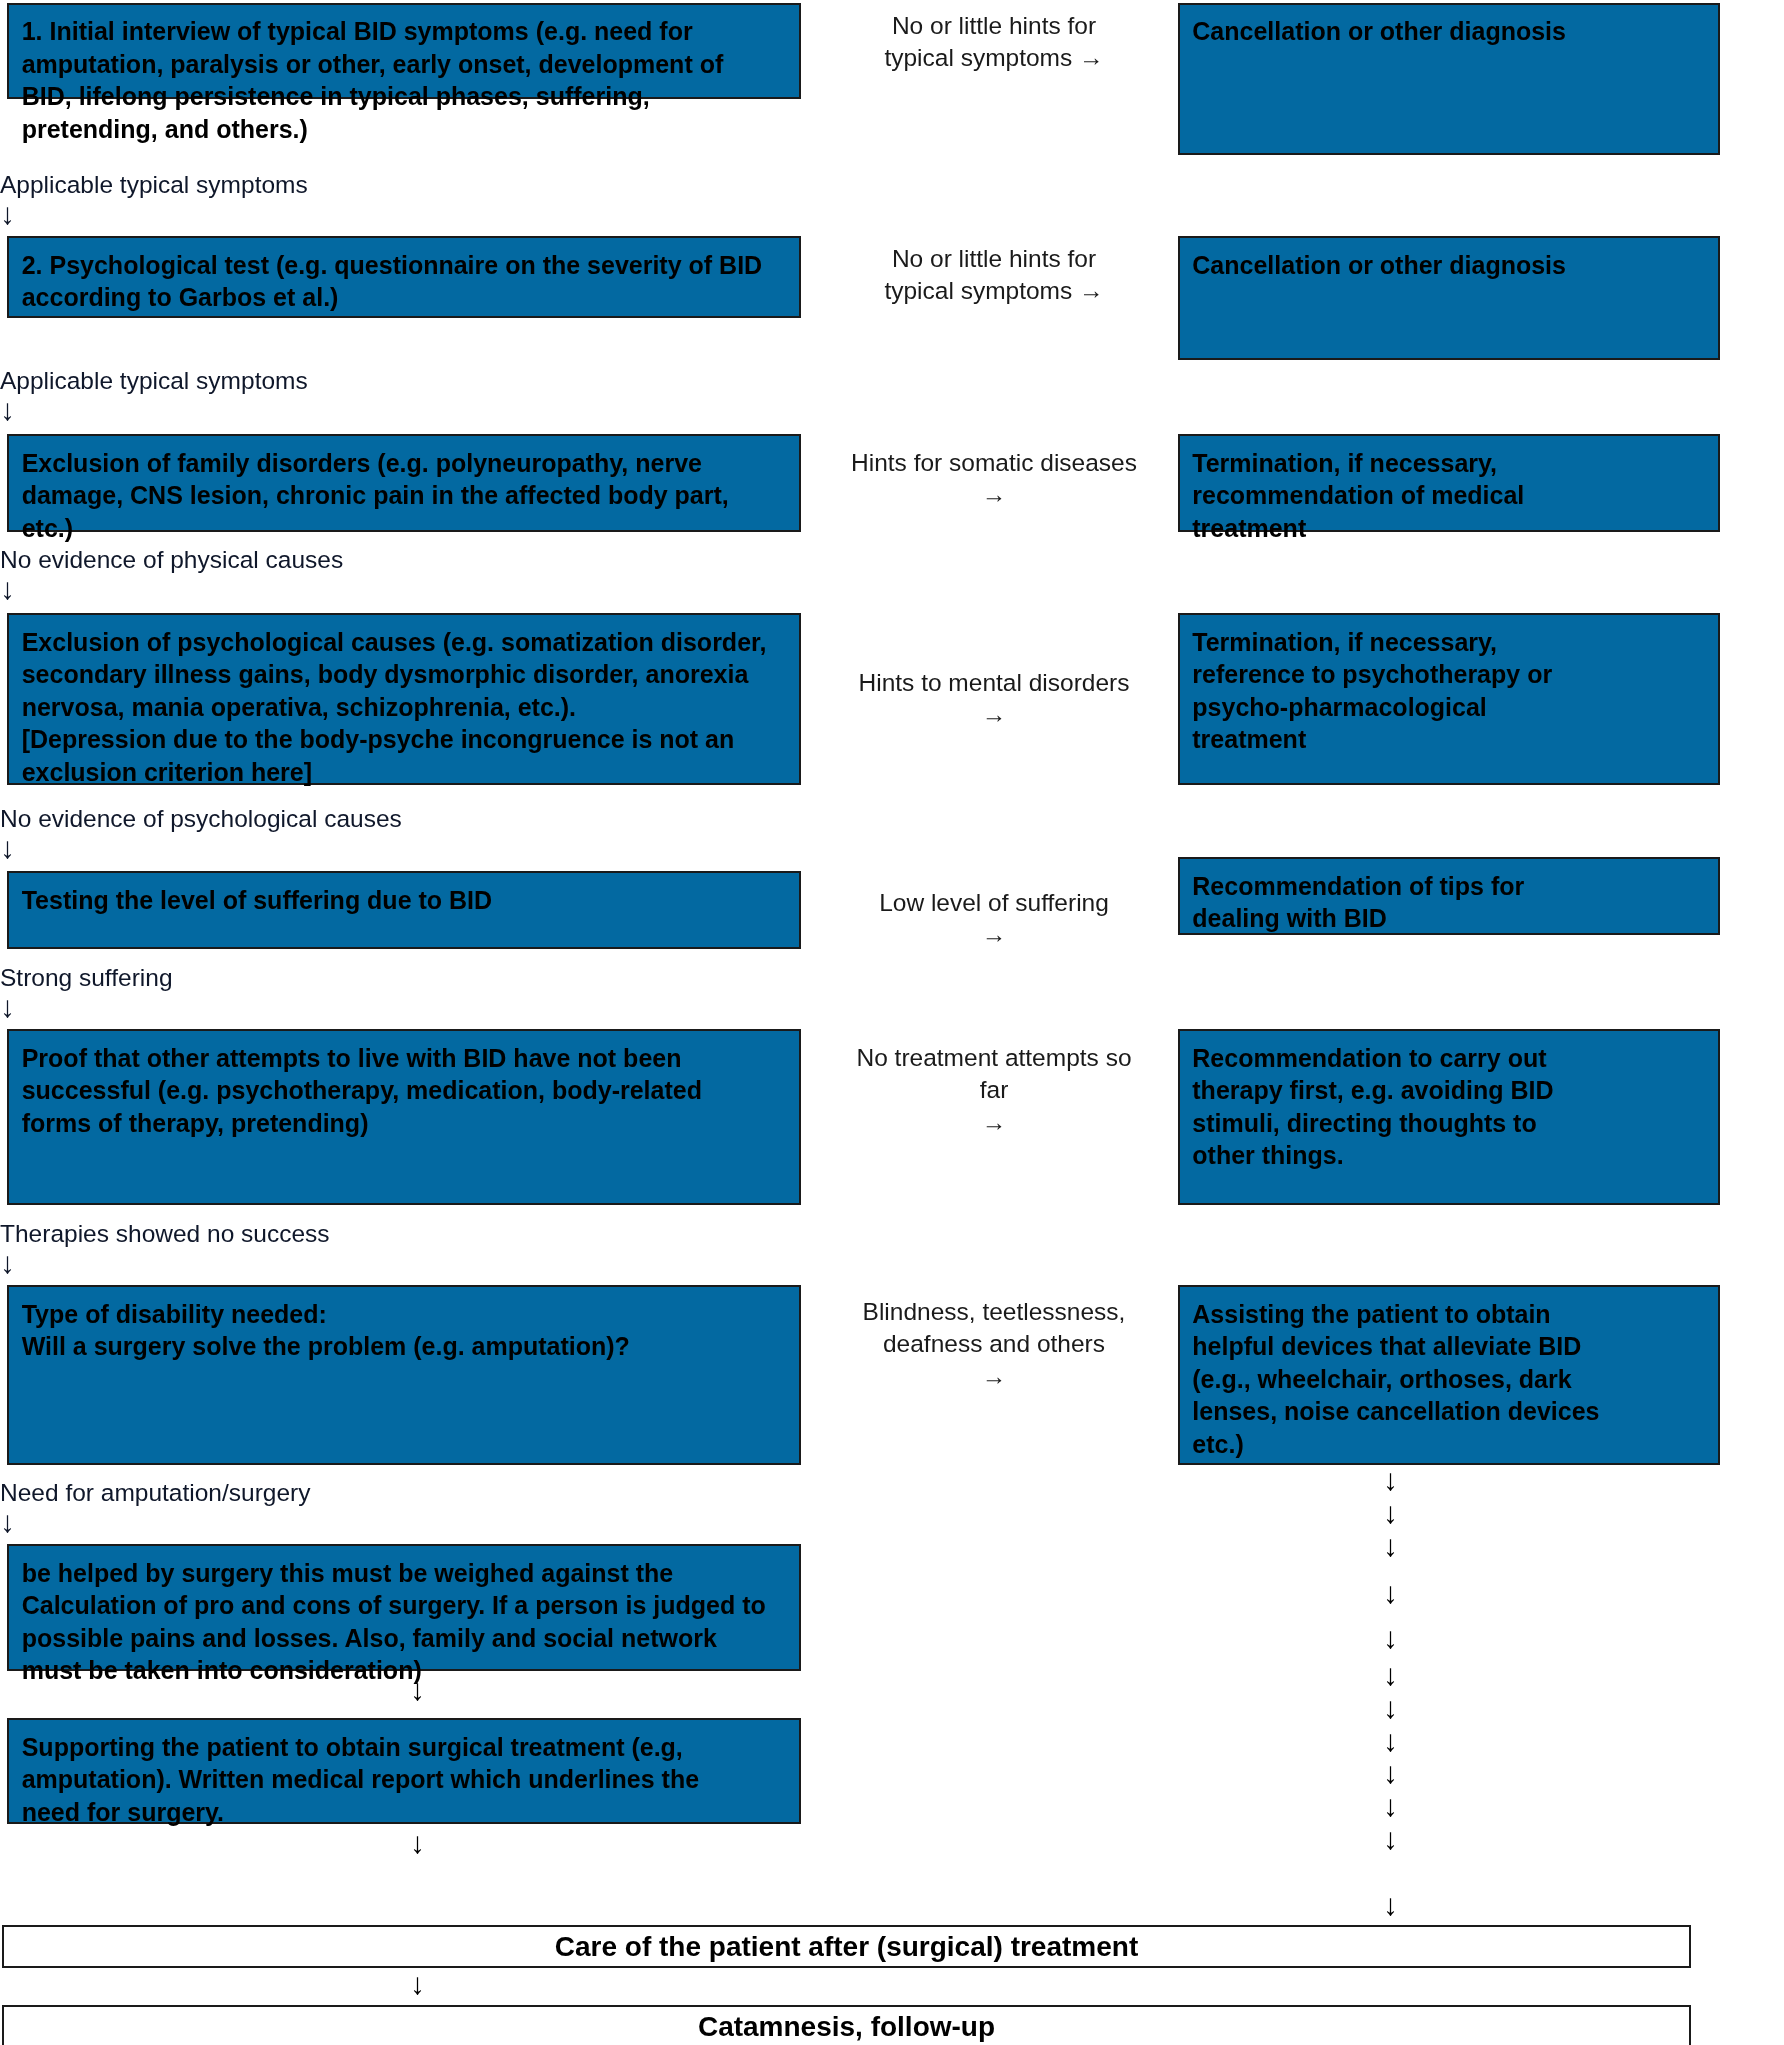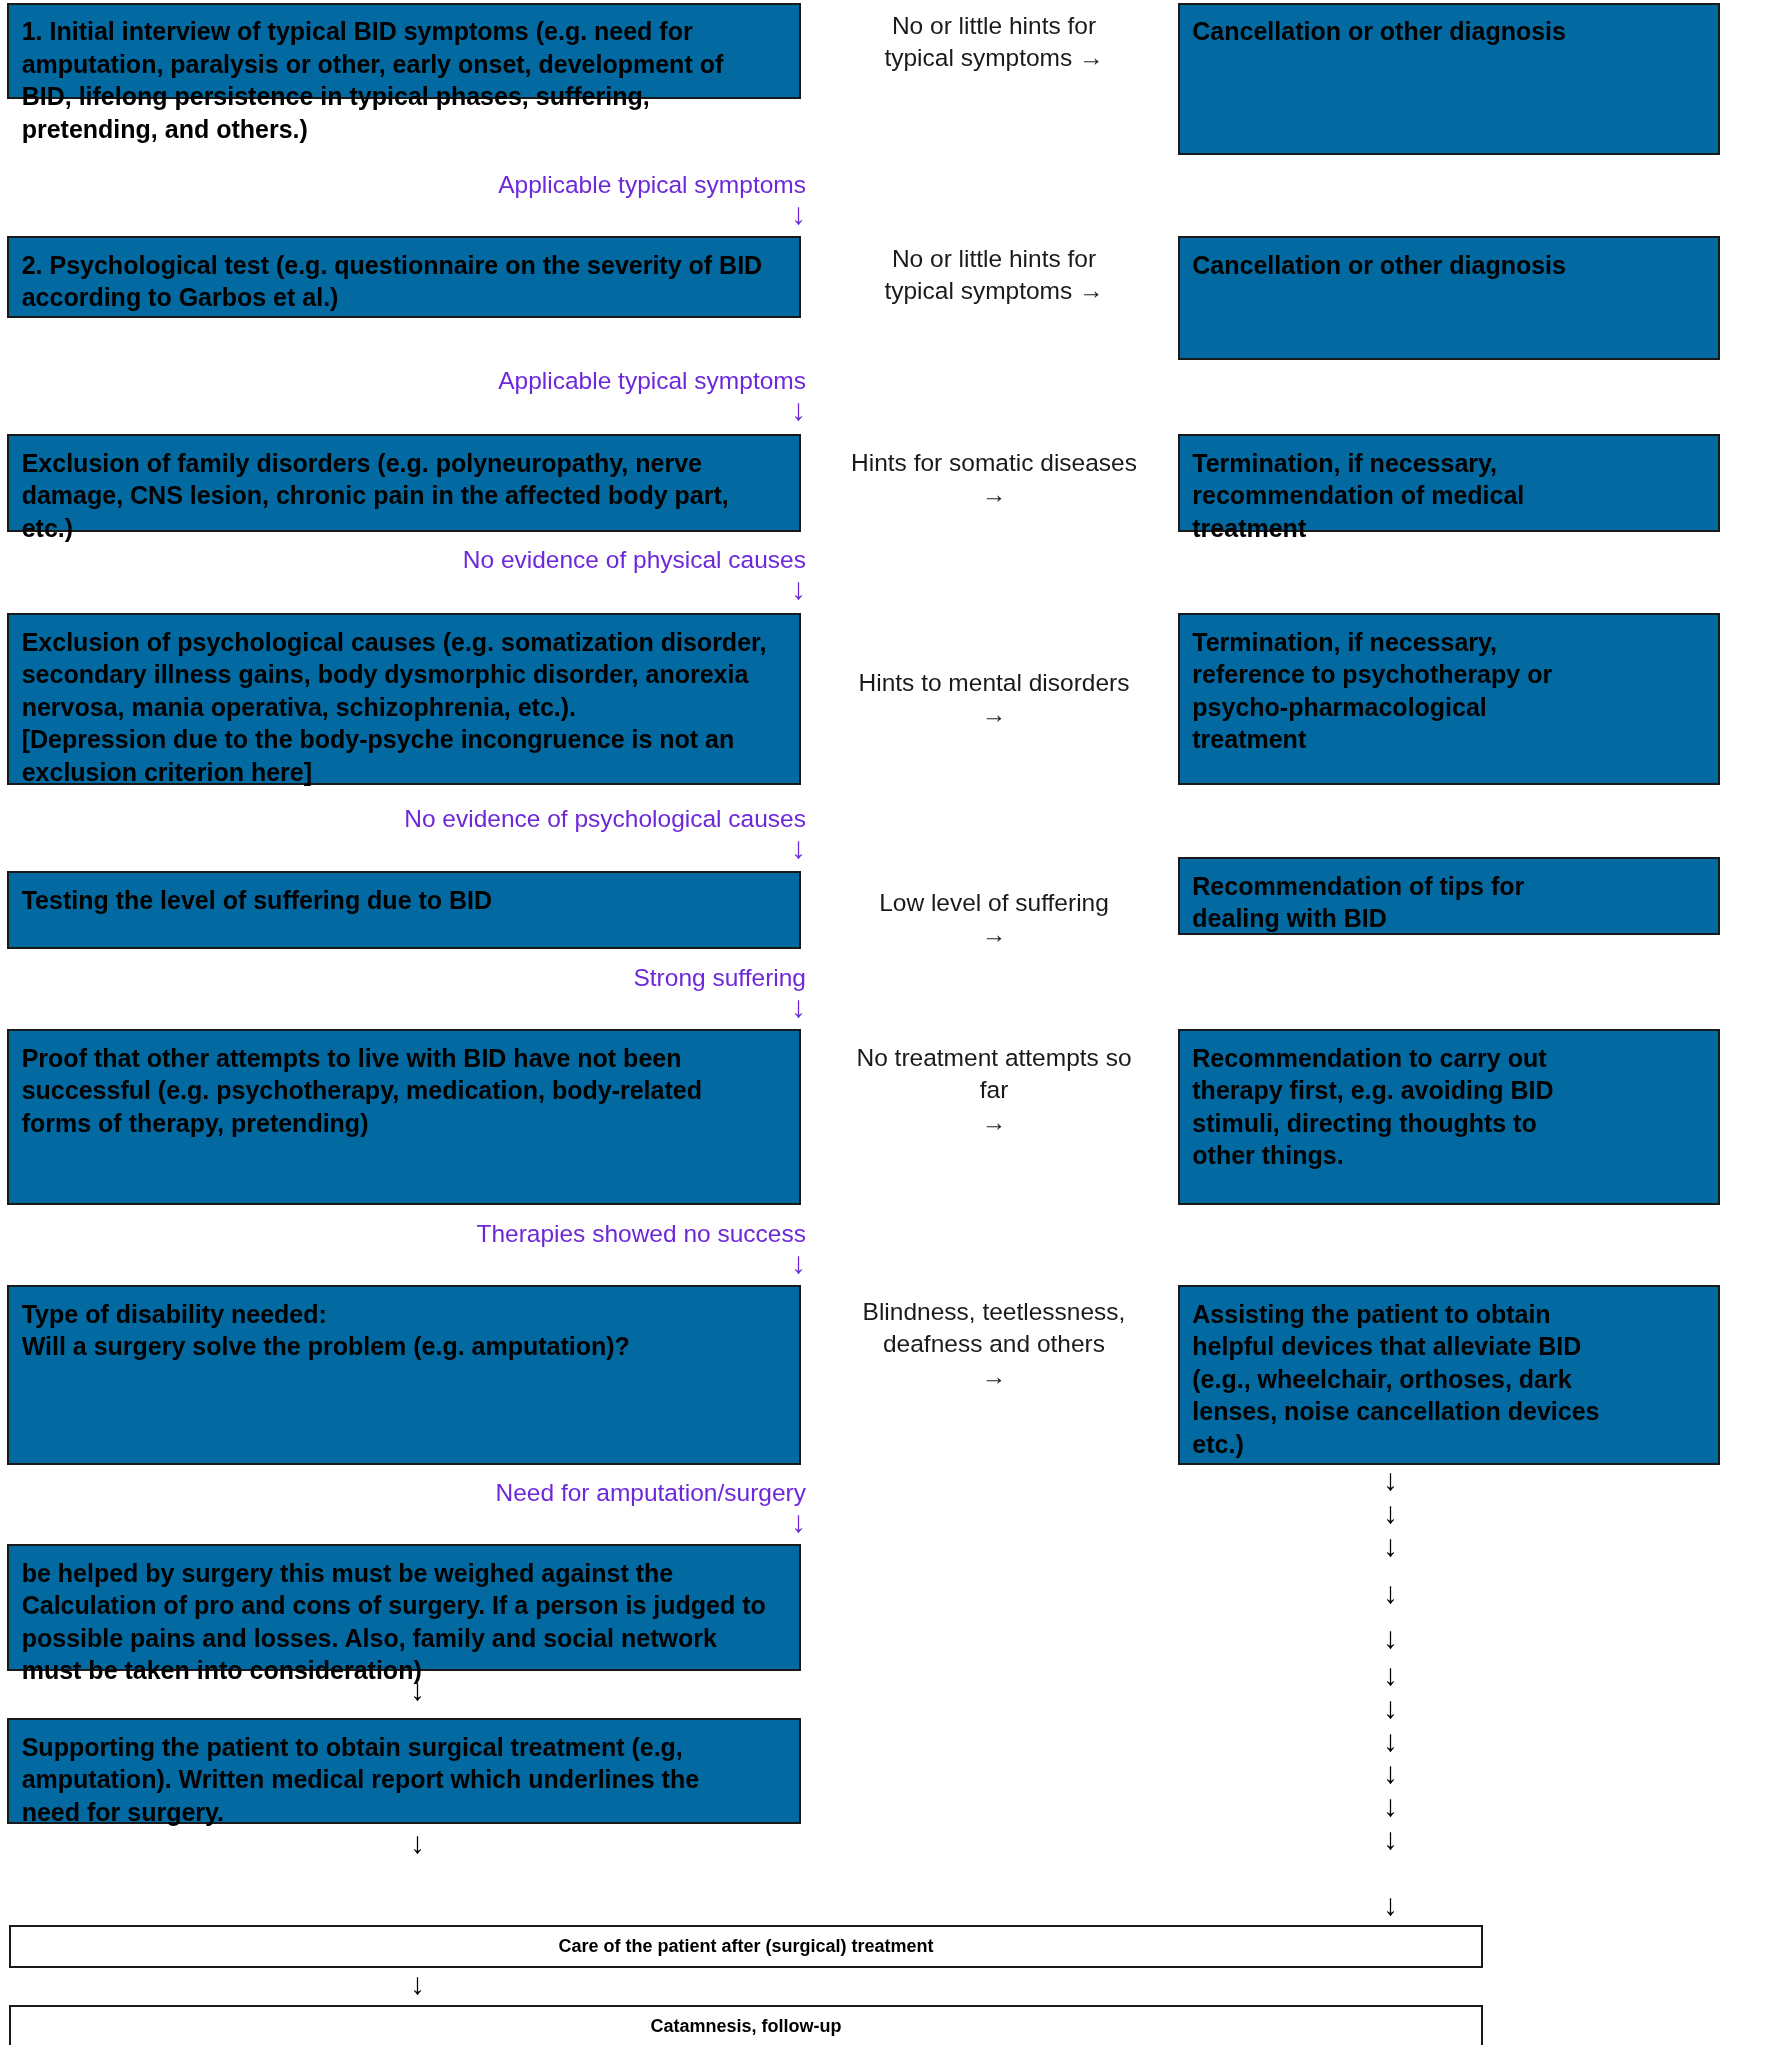--- a/index.html
+++ b/index.html
@@ -50,26 +50,26 @@
   .cond .ln { display: block; white-space: pre; }
   .cond .arrow-r {
     display: inline-block;
     font-weight: bold;
   }
 
   
   .conn {
     position: absolute;
     width: 794px;
-    left: 12px;
-    text-align: right;
+    left: 0;
+    text-align: left;
     font-size: 24.5px;
     font-weight: normal;
     line-height: 1.1;
-    color: #6d28d9;
+    color: #0f172a;
   }
   .conn-label { display: block; }
   .varrow {
     display: block;
     font-size: 30px;
     font-weight: bold;
     line-height: 0.95;
     margin-top: 0.8px;
   }
 
@@ -80,28 +80,28 @@
     font-weight: bold;
     line-height: 1;
     color: #000000;
     text-align: center;
     width: 49px;
   }
 
   
   .bar {
     position: absolute;
-    left: 9px;
-    width: 1474px;
+    left: 2px;
+    width: 1689px;
     box-sizing: border-box;
     border: 2px solid #1a1a1a;
     background: #ffffff;
     text-align: center;
     font-weight: bold;
-    font-size: 18px;
+    font-size: 28px;
     line-height: 1.2;
     display: flex;
     align-items: center;
     justify-content: center;
   }
 </style>
 </head>
 <body>
 
 <div id="page">

